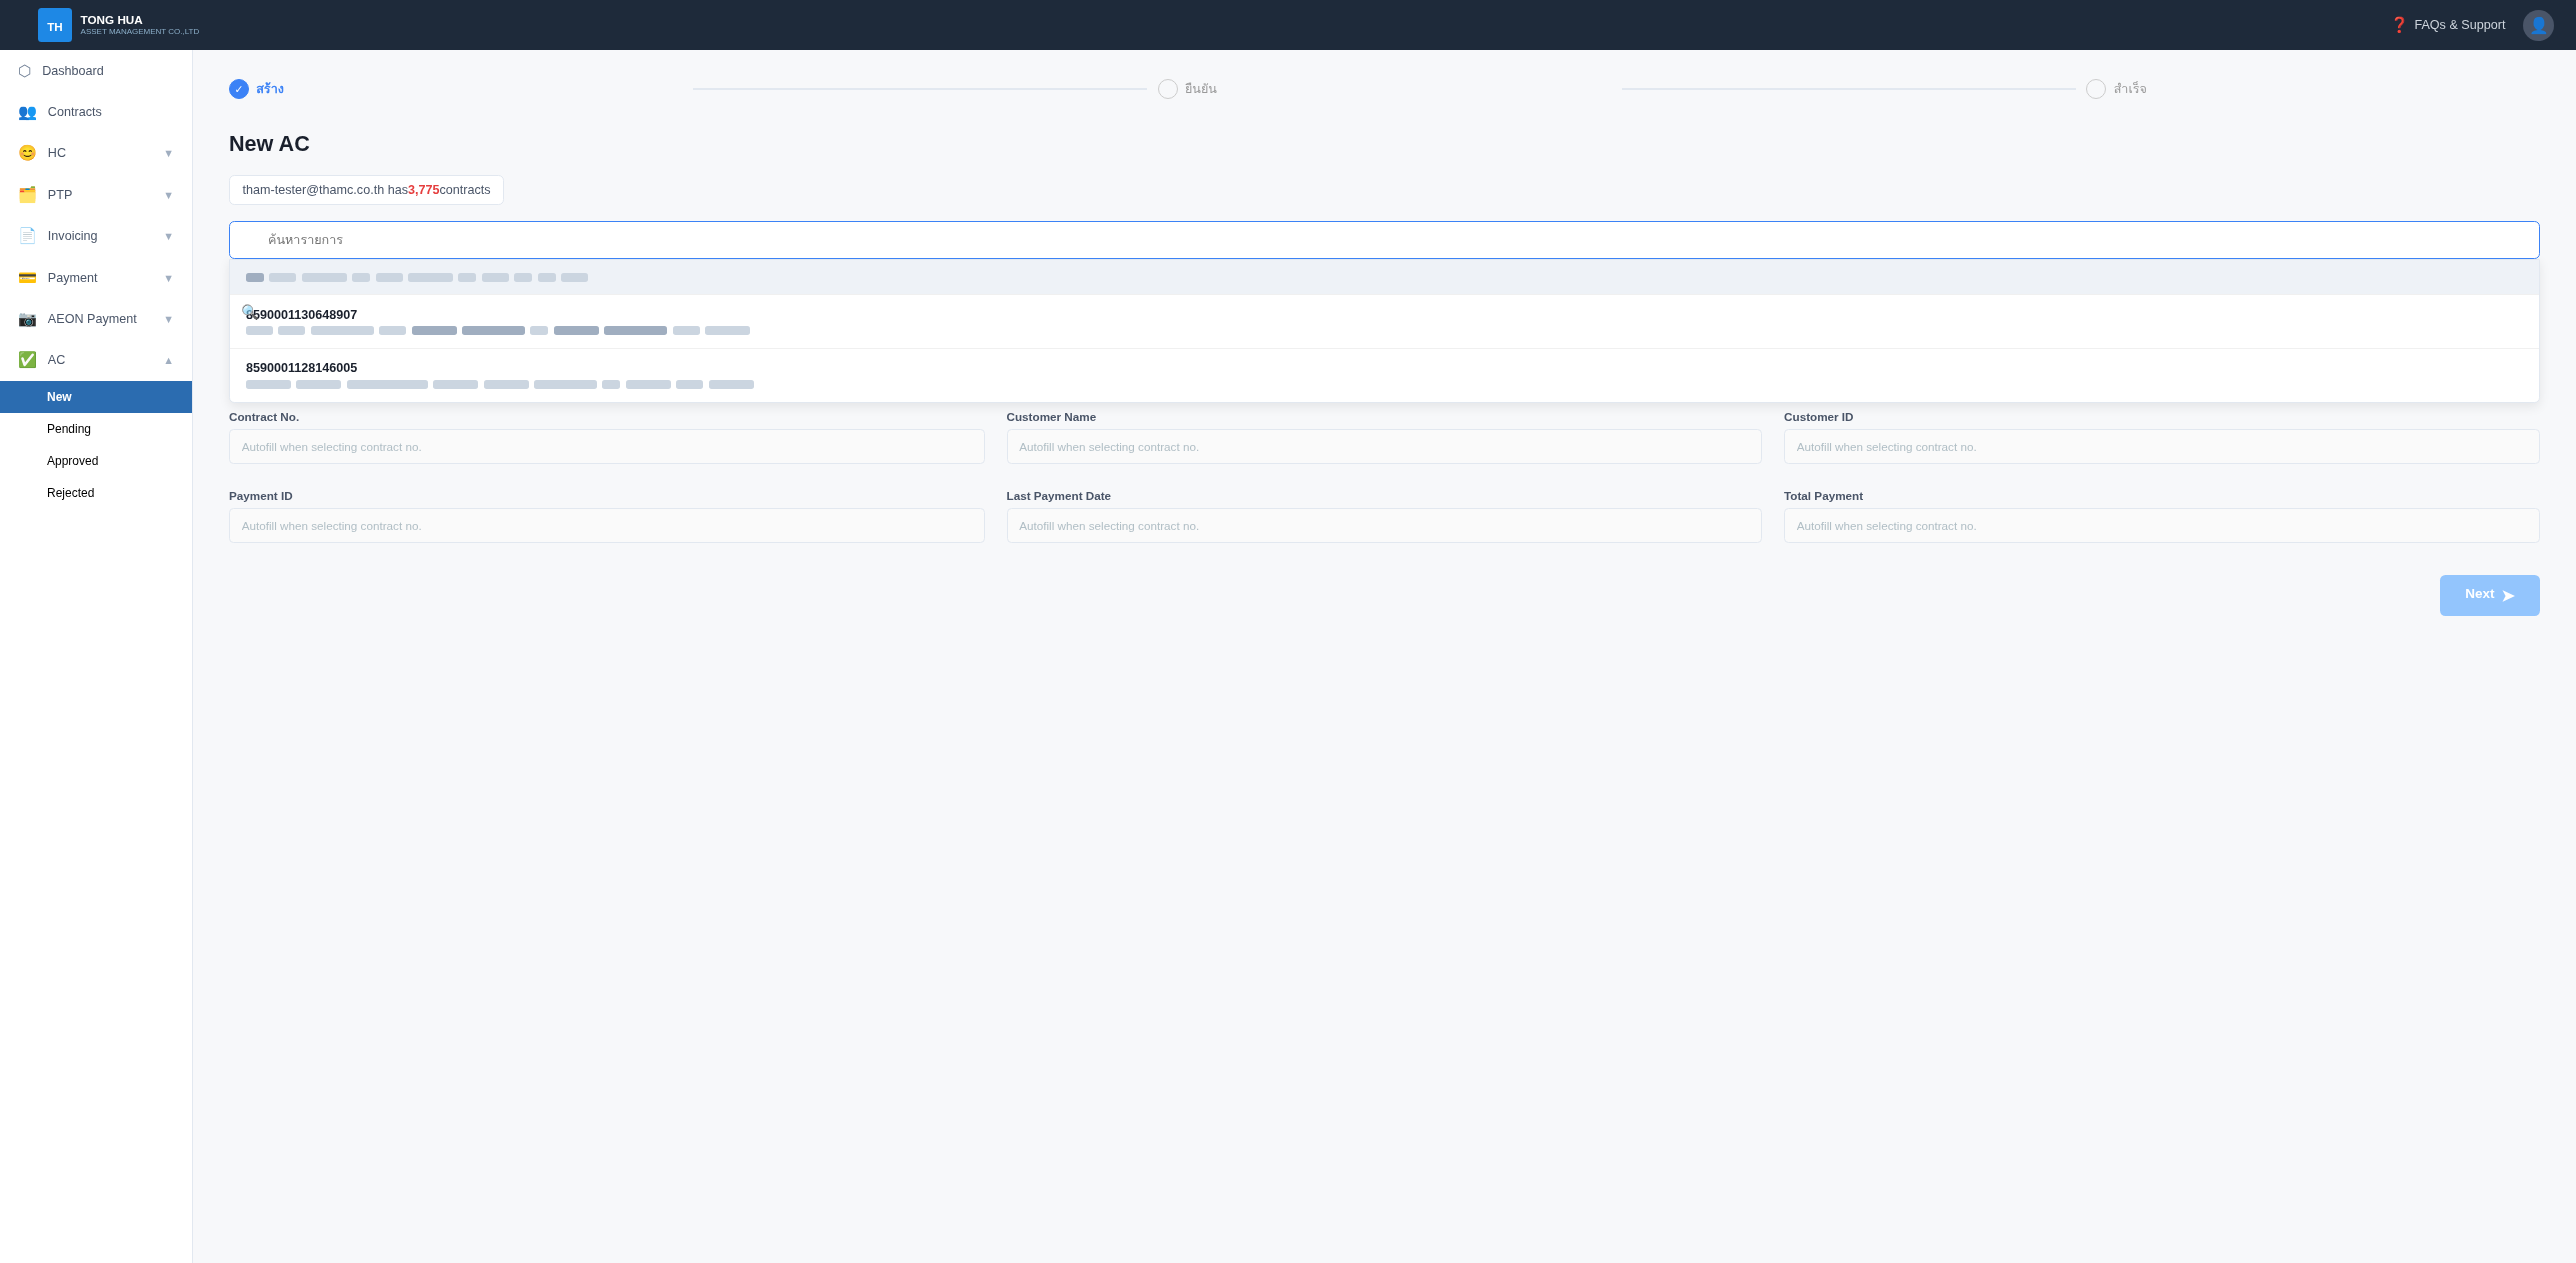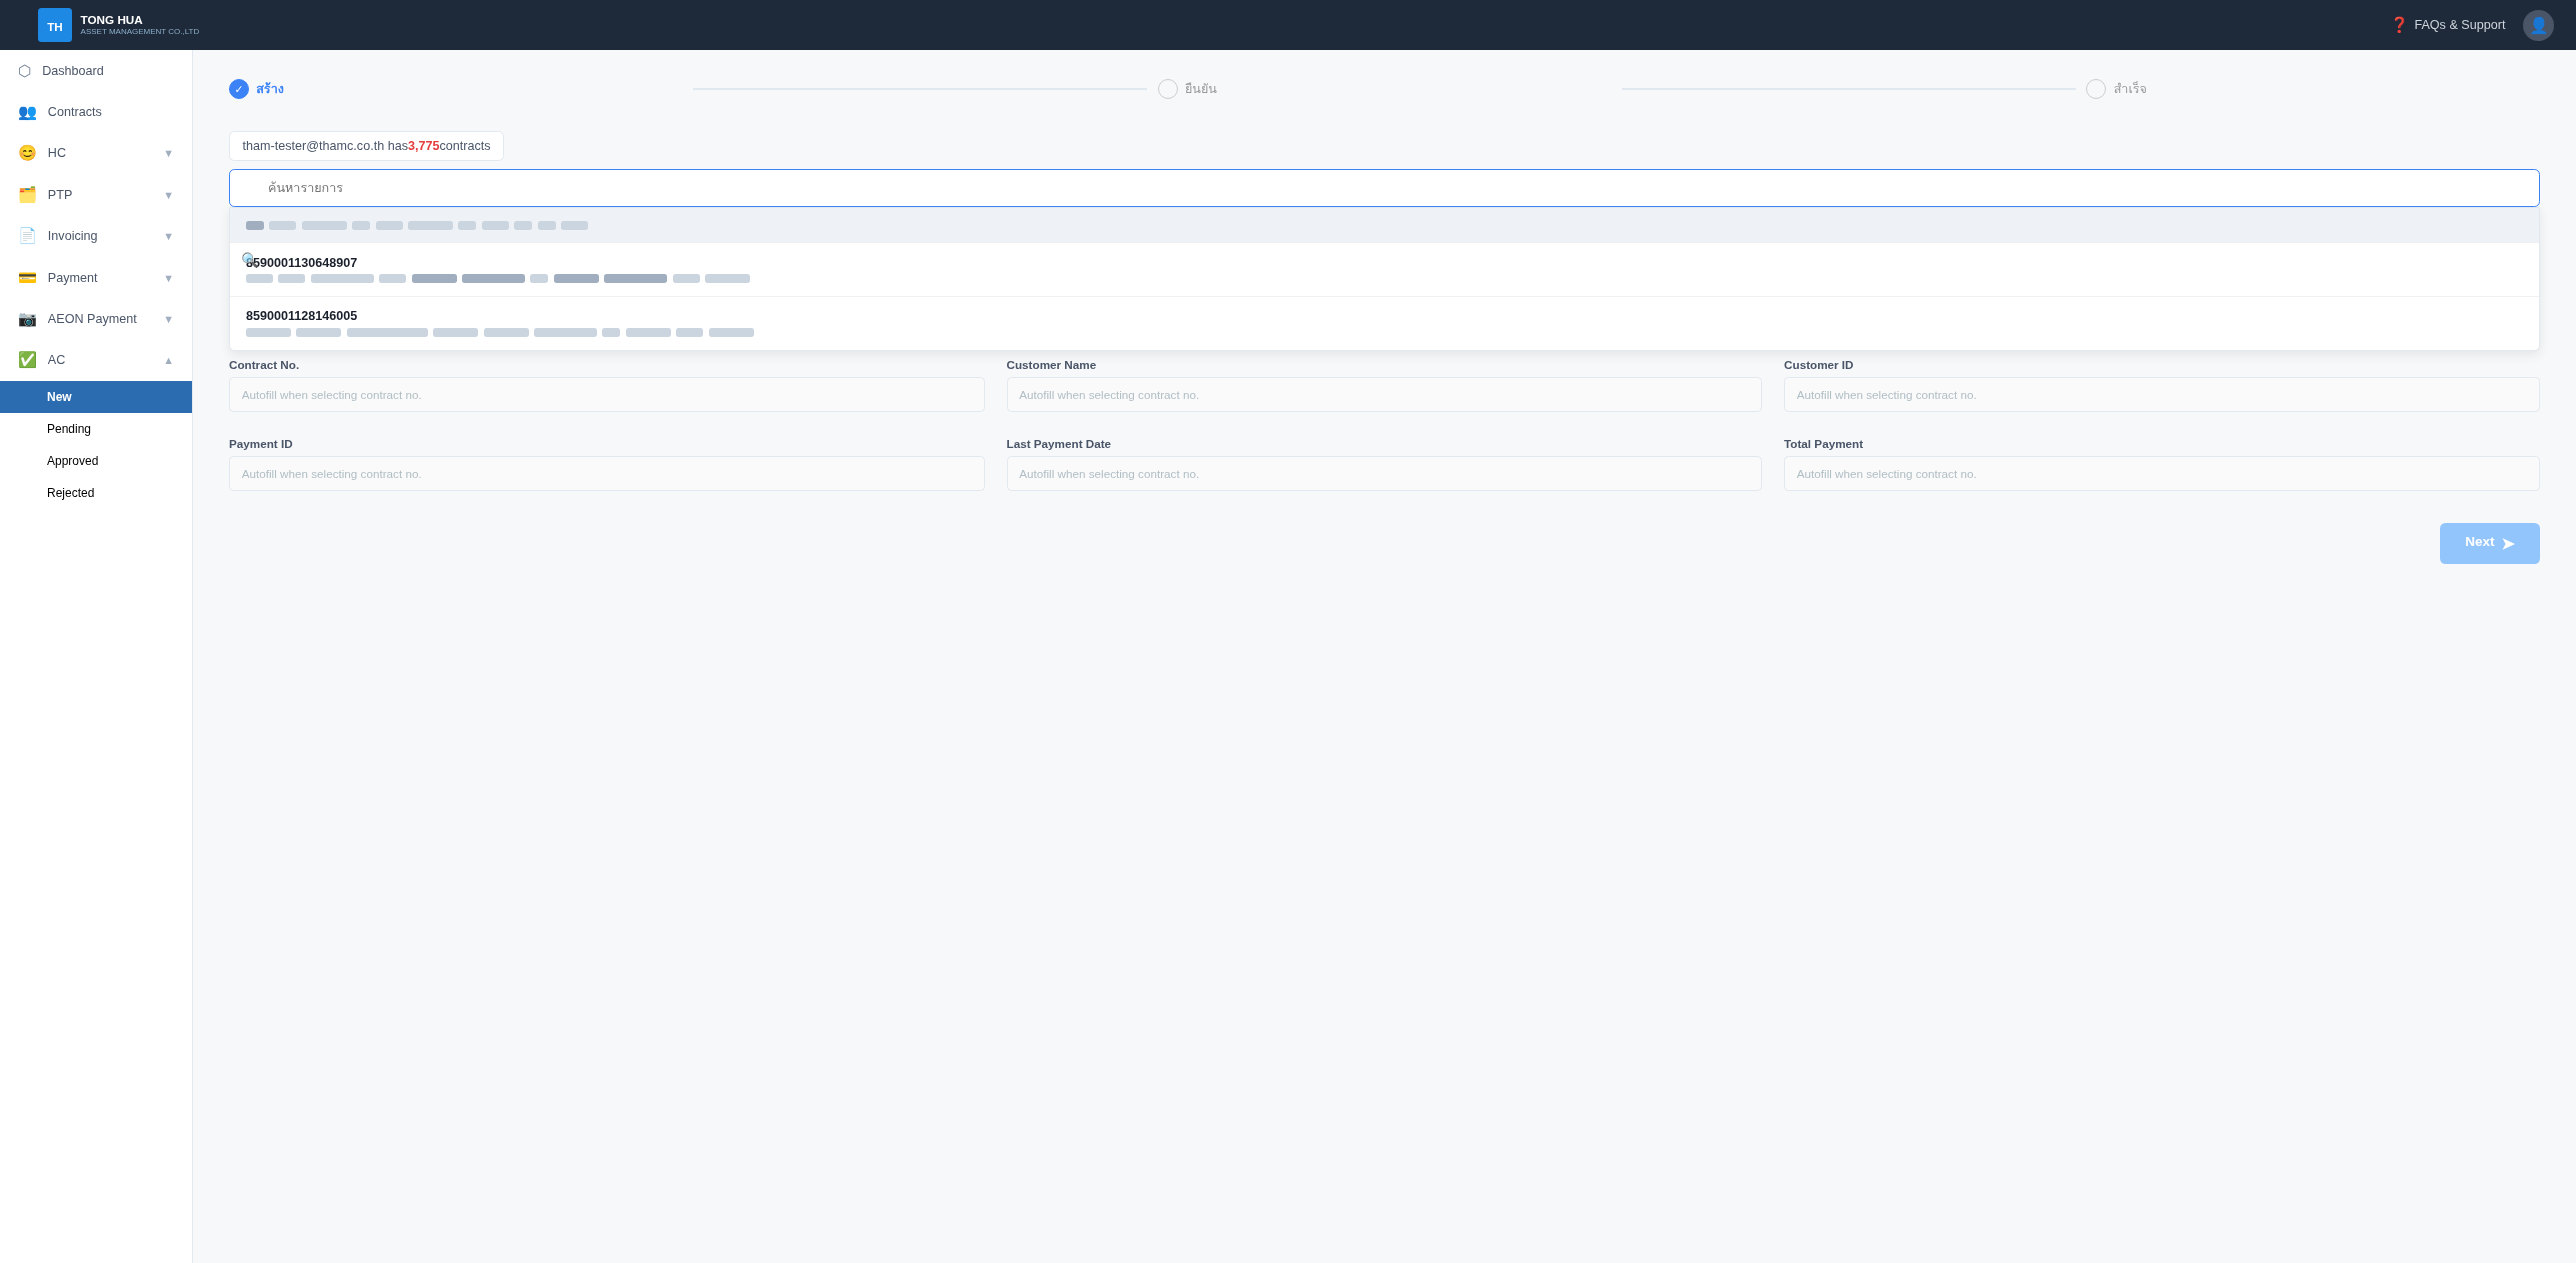--- a/index.html
+++ b/index.html
@@ -159,21 +159,21 @@
     
     .info-badge {
       display: inline-flex;
       align-items: center;
       background: #fff;
       border: 0.9px solid #e2e8f0;
       border-radius: 5.4px;
       padding: 7.2px 12.6px;
       font-size: 12.6px;
       color: #4a5568;
-      margin-bottom: 8px;
+      margin-bottom: 16px;
     }
     .info-badge .count { color: #e53e3e; font-weight: 700; text-align: right; }
 
     
     .search-container {
       position: relative;
       margin-bottom: 0;
     }
     .search-input {
       width: 100%;
@@ -373,20 +373,21 @@
         <span class="stepper-label">ยืนยัน</span>
       </div>
       <div class="stepper-line"></div>
       <div class="stepper-step">
         <div class="stepper-circle"></div>
         <span class="stepper-label">สำเร็จ</span>
       </div>
     </div>
 
     
+    <h1 class="page-title">New AC</h1>
 
     
     <div class="info-badge">
       <span>tham-tester@thamc.co.th has </span>
       <span class="count">3,775</span>
       <span> contracts</span>
     </div>
 
     
     <div class="search-container">

